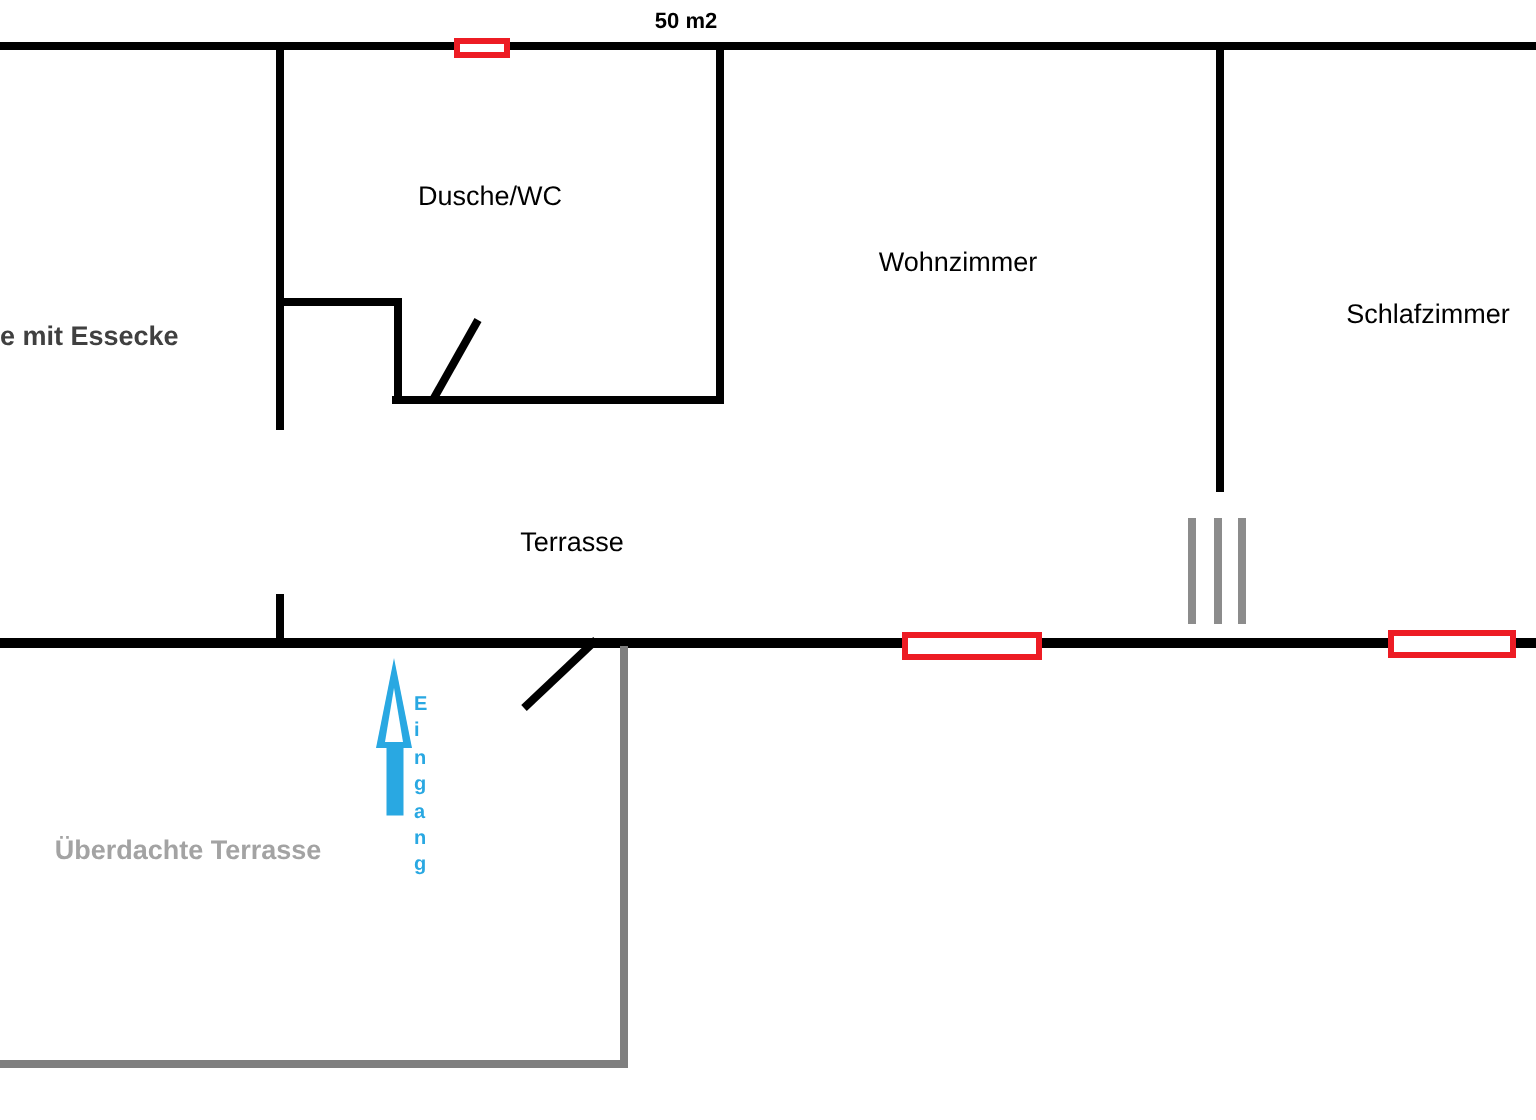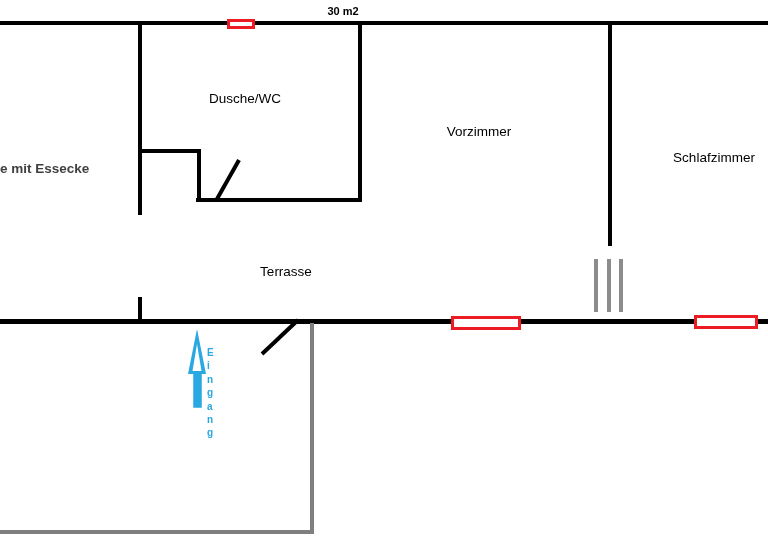--- a/index.html
+++ b/index.html
@@ -120,21 +120,22 @@
   <svg class="overlay" width="768" height="560" viewBox="0 0 768 560">
     <line x1="217" y1="199" x2="239" y2="160" stroke="#000000" stroke-width="4"></line>
     <line x1="262" y1="354" x2="298" y2="320" stroke="#000000" stroke-width="4"></line>
     <g>
       <rect x="194" y="372" width="7" height="35" fill="#29a8e2" stroke="#29a8e2" stroke-width="1.5"></rect>
       <polygon points="197,329 206,374 188,374" fill="#29a8e2"></polygon>
       <polygon points="197,344 201.5,371 192.5,371" fill="#ffffff"></polygon>
     </g>
   </svg>
 
-  <div class="area-label" style="left:343px; top:11px;">30 m2</div>
+  <div class="area-label" style="left:343px; top:11px;">50 m2</div>
   <div class="kueche-label">e mit Essecke</div>
   <div class="room-label" style="left:245px; top:98px;">Dusche/WC</div>
-  <div class="room-label" style="left:479px; top:131px;">Vorzimmer</div>
+  <div class="room-label" style="left:479px; top:131px;">Wohnzimmer</div>
   <div class="room-label" style="left:714px; top:157px;">Schlafzimmer</div>
   <div class="room-label" style="left:286px; top:271px;">Terrasse</div>
+  <div class="terrasse-label" style="left:94px; top:425px;">Überdachte Terrasse</div>
   <div class="eingang-label">Eingang</div>
 
 </div>
 
 </body></html>

